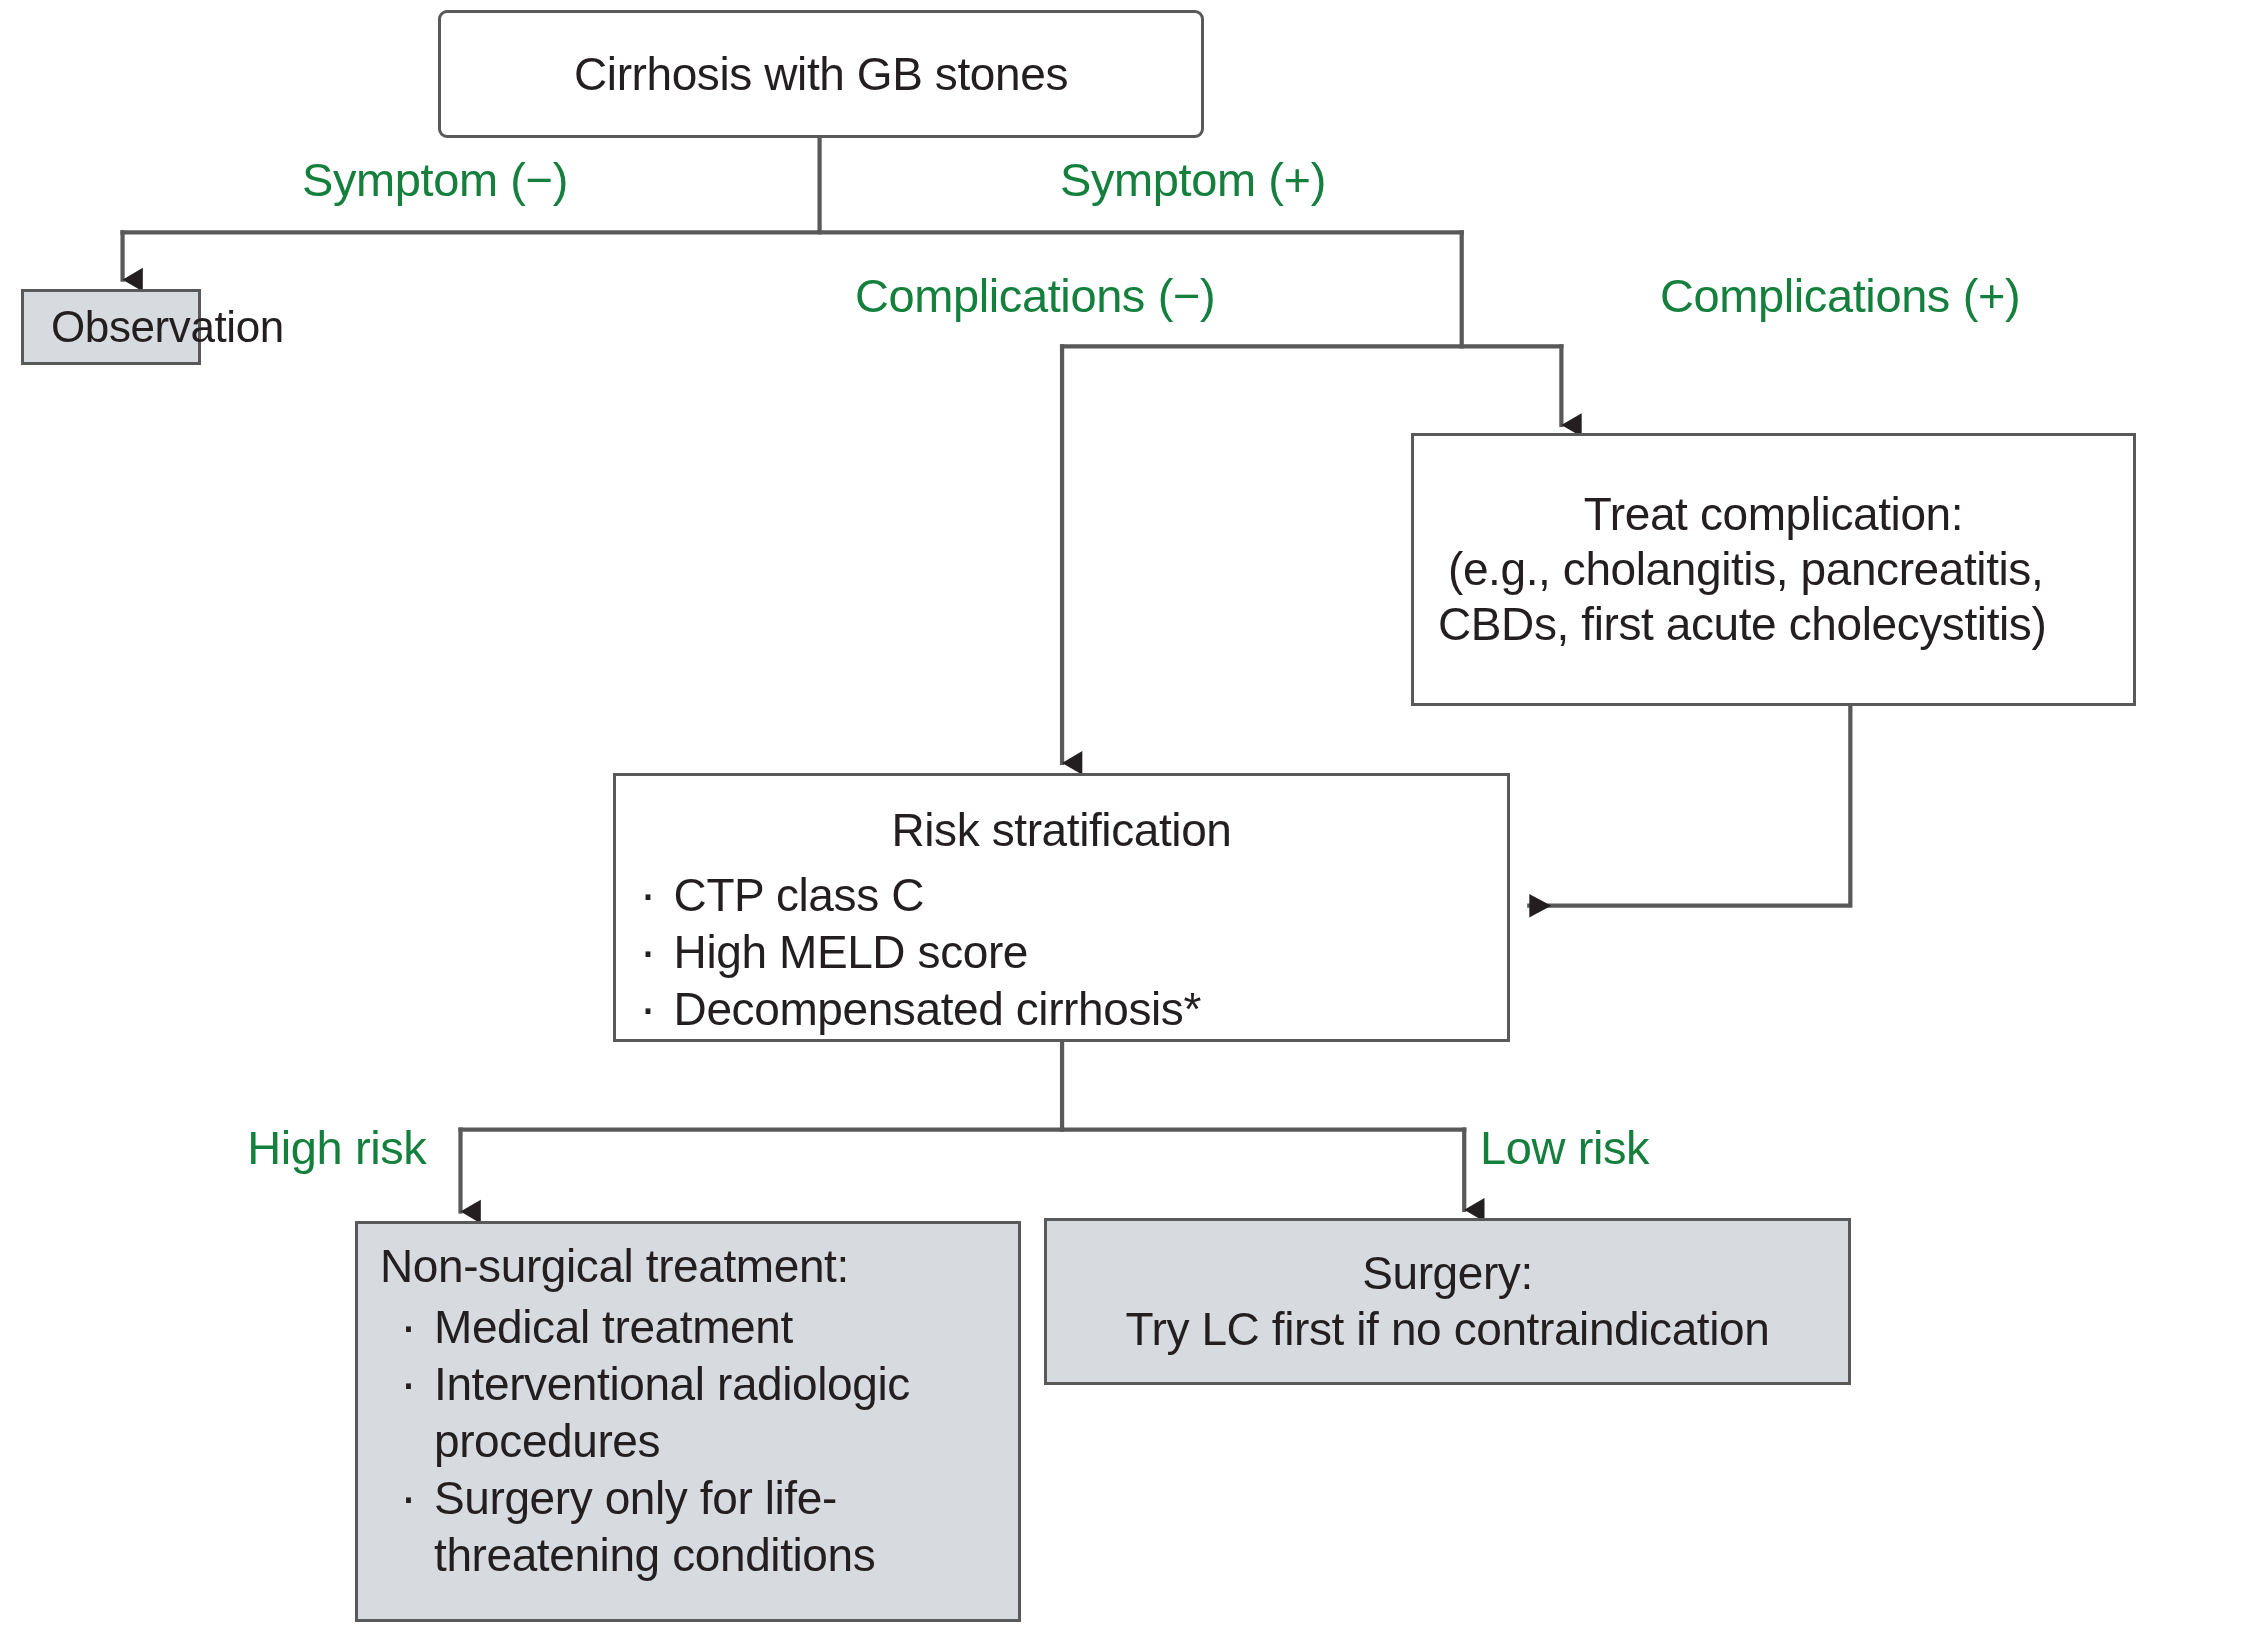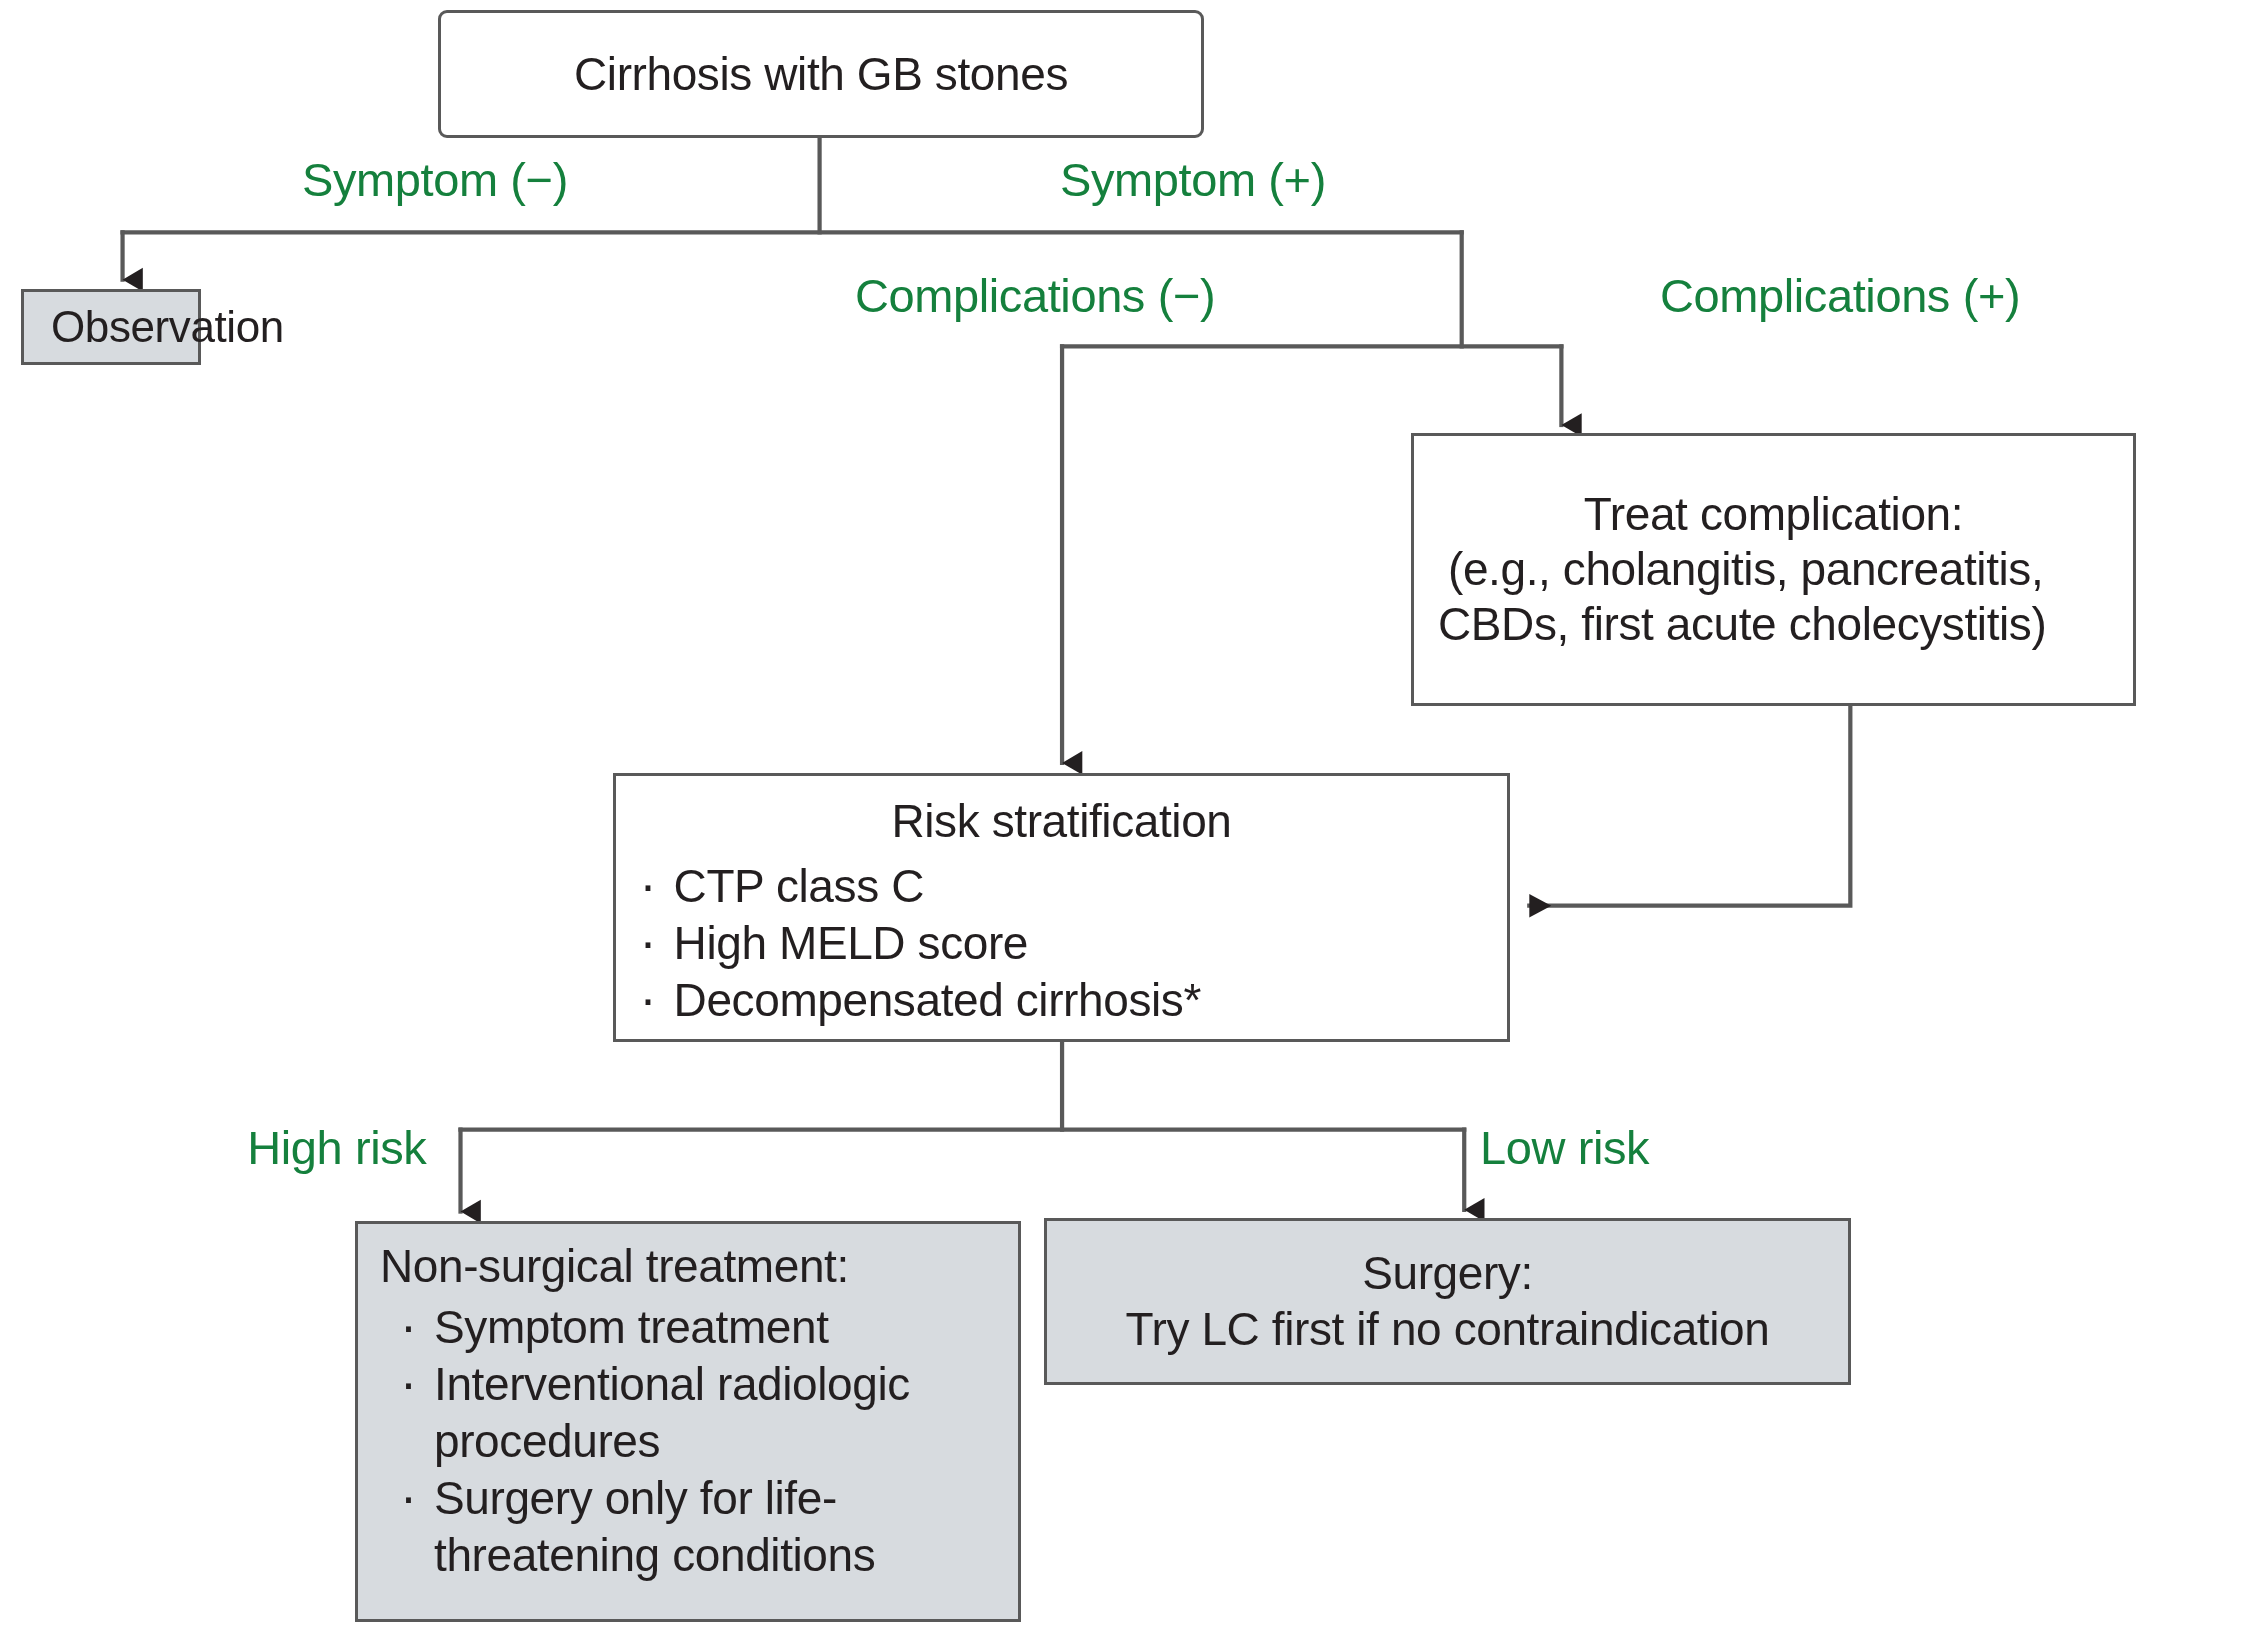--- a/index.html
+++ b/index.html
@@ -134,33 +134,33 @@
   <div class="node shaded" style="left:21px; top:289px; width:180px; height:76px;">
     <div class="node-title" style="font-size:44px; text-align:left; padding-left:27px;">Observation</div>
   </div>
 
   <div class="node" style="left:1411px; top:433px; width:725px; height:273px; justify-content:center;">
     <div class="node-lines lines-center">Treat complication:</div>
     <div class="node-lines lines-left" style="padding-left:34px;">(e.g., cholangitis, pancreatitis,</div>
     <div class="node-lines lines-left" style="padding-left:24px;">CBDs, first acute cholecystitis)</div>
   </div>
 
-  <div class="node" style="left:613px; top:773px; width:897px; height:269px; justify-content:flex-start; padding-top:18px;">
+  <div class="node" style="left:613px; top:773px; width:897px; height:269px; justify-content:flex-start; padding-top:27px;">
     <div class="node-lines lines-center">Risk stratification</div>
     <ul class="bullets" style="margin-top:8.5px; padding-left:18.6px;">
       <li>CTP class C</li>
       <li>High MELD score</li>
       <li>Decompensated cirrhosis*</li>
     </ul>
   </div>
 
   <div class="node shaded" style="left:355px; top:1221px; width:666px; height:401px; justify-content:flex-start; padding-top:15px;">
     <div class="node-lines lines-left" style="padding-left:22px;">Non-surgical treatment:</div>
     <ul class="bullets" style="margin-top:5px; padding-left:37px;">
-      <li><span>Symptom treatment</span></li>
+      <li><span>Medical treatment</span></li>
       <li><span>Interventional radiologic</span><br><span>procedures</span></li>
       <li><span>Surgery only for life-</span><br><span>threatening conditions</span></li>
     </ul>
   </div>
 
   <div class="node shaded" style="left:1044px; top:1218px; width:807px; height:167px;">
     <div class="node-lines lines-center">Surgery:</div>
     <div class="node-lines lines-center">Try LC first if no contraindication</div>
   </div>
 

